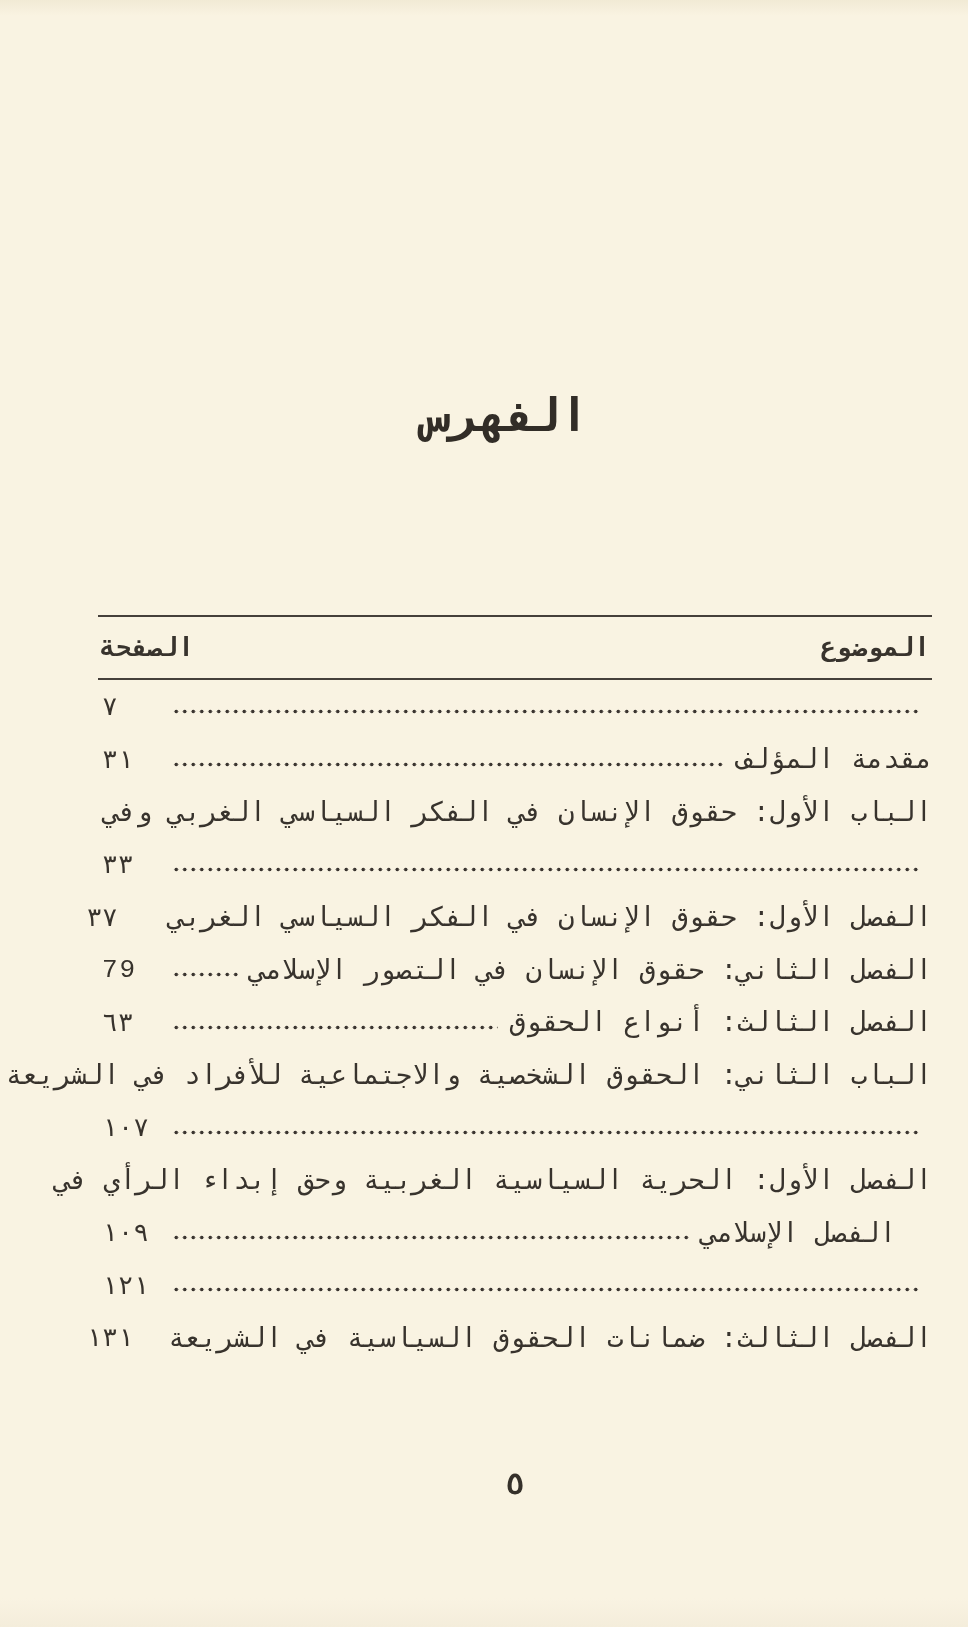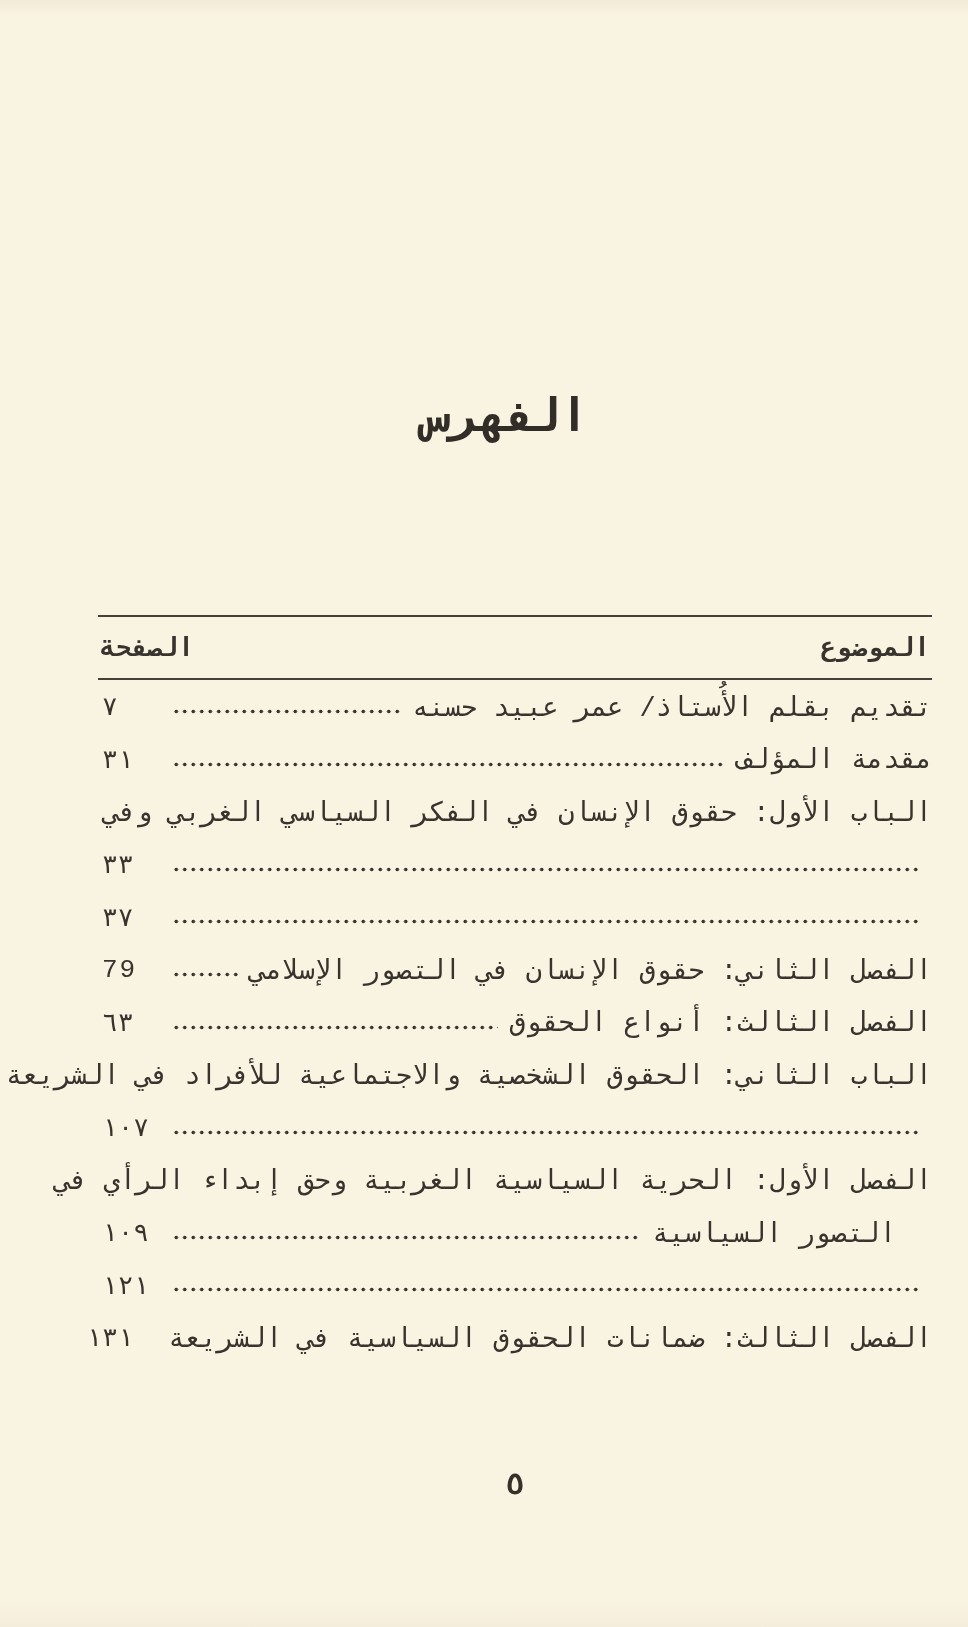--- a/index.html
+++ b/index.html
@@ -92,21 +92,20 @@
 
   <div class="doc-title">الفهرس</div>
 
   <div class="toc-header">
     <span>الموضوع</span>
     <span>الصفحة</span>
   </div>
 
   <div class="toc-list" id="toc-list">
     <div class="toc-row">
-      <span class="row-text">تقديم بقلم الأُستاذ/ عمر عبيد حسنه</span>
       <span class="leader dotted"></span>
       <span class="row-page">٧</span>
     </div>
 
     <div class="toc-row">
       <span class="row-text">مقدمة المؤلف</span>
       <span class="leader dotted"></span>
       <span class="row-page">٣١</span>
     </div>
 
@@ -114,20 +113,21 @@
       <span class="row-text">الباب الأول: حقوق الإنسان في الفكر السياسي الغربي وفي</span>
 
     </div>
 
     <div class="toc-row indent">
       <span class="leader dotted"></span>
       <span class="row-page">٣٣</span>
     </div>
 
     <div class="toc-row">
+      <span class="row-text">الفصل الأول: حقوق الإنسان في الفكر السياسي الغربي</span>
       <span class="leader dotted"></span>
       <span class="row-page">٣٧</span>
     </div>
 
     <div class="toc-row">
       <span class="row-text">الفصل الثاني: حقوق الإنسان في التصور الإسلامي</span>
       <span class="leader dotted"></span>
       <span class="row-page">79</span>
     </div>
 
@@ -147,21 +147,21 @@
       <span class="leader dotted"></span>
       <span class="row-page">١٠٧</span>
     </div>
 
     <div class="toc-row">
       <span class="row-text">الفصل الأول: الحرية السياسية الغربية وحق إبداء الرأي في</span>
 
     </div>
 
     <div class="toc-row indent">
-      <span class="row-text">التصور السياسية</span>
+      <span class="row-text">الفصل الإسلامي</span>
       <span class="leader dotted"></span>
       <span class="row-page">١٠٩</span>
     </div>
 
 
     <div class="toc-row indent">
       <span class="leader dotted"></span>
       <span class="row-page">١٢١</span>
     </div>
 

